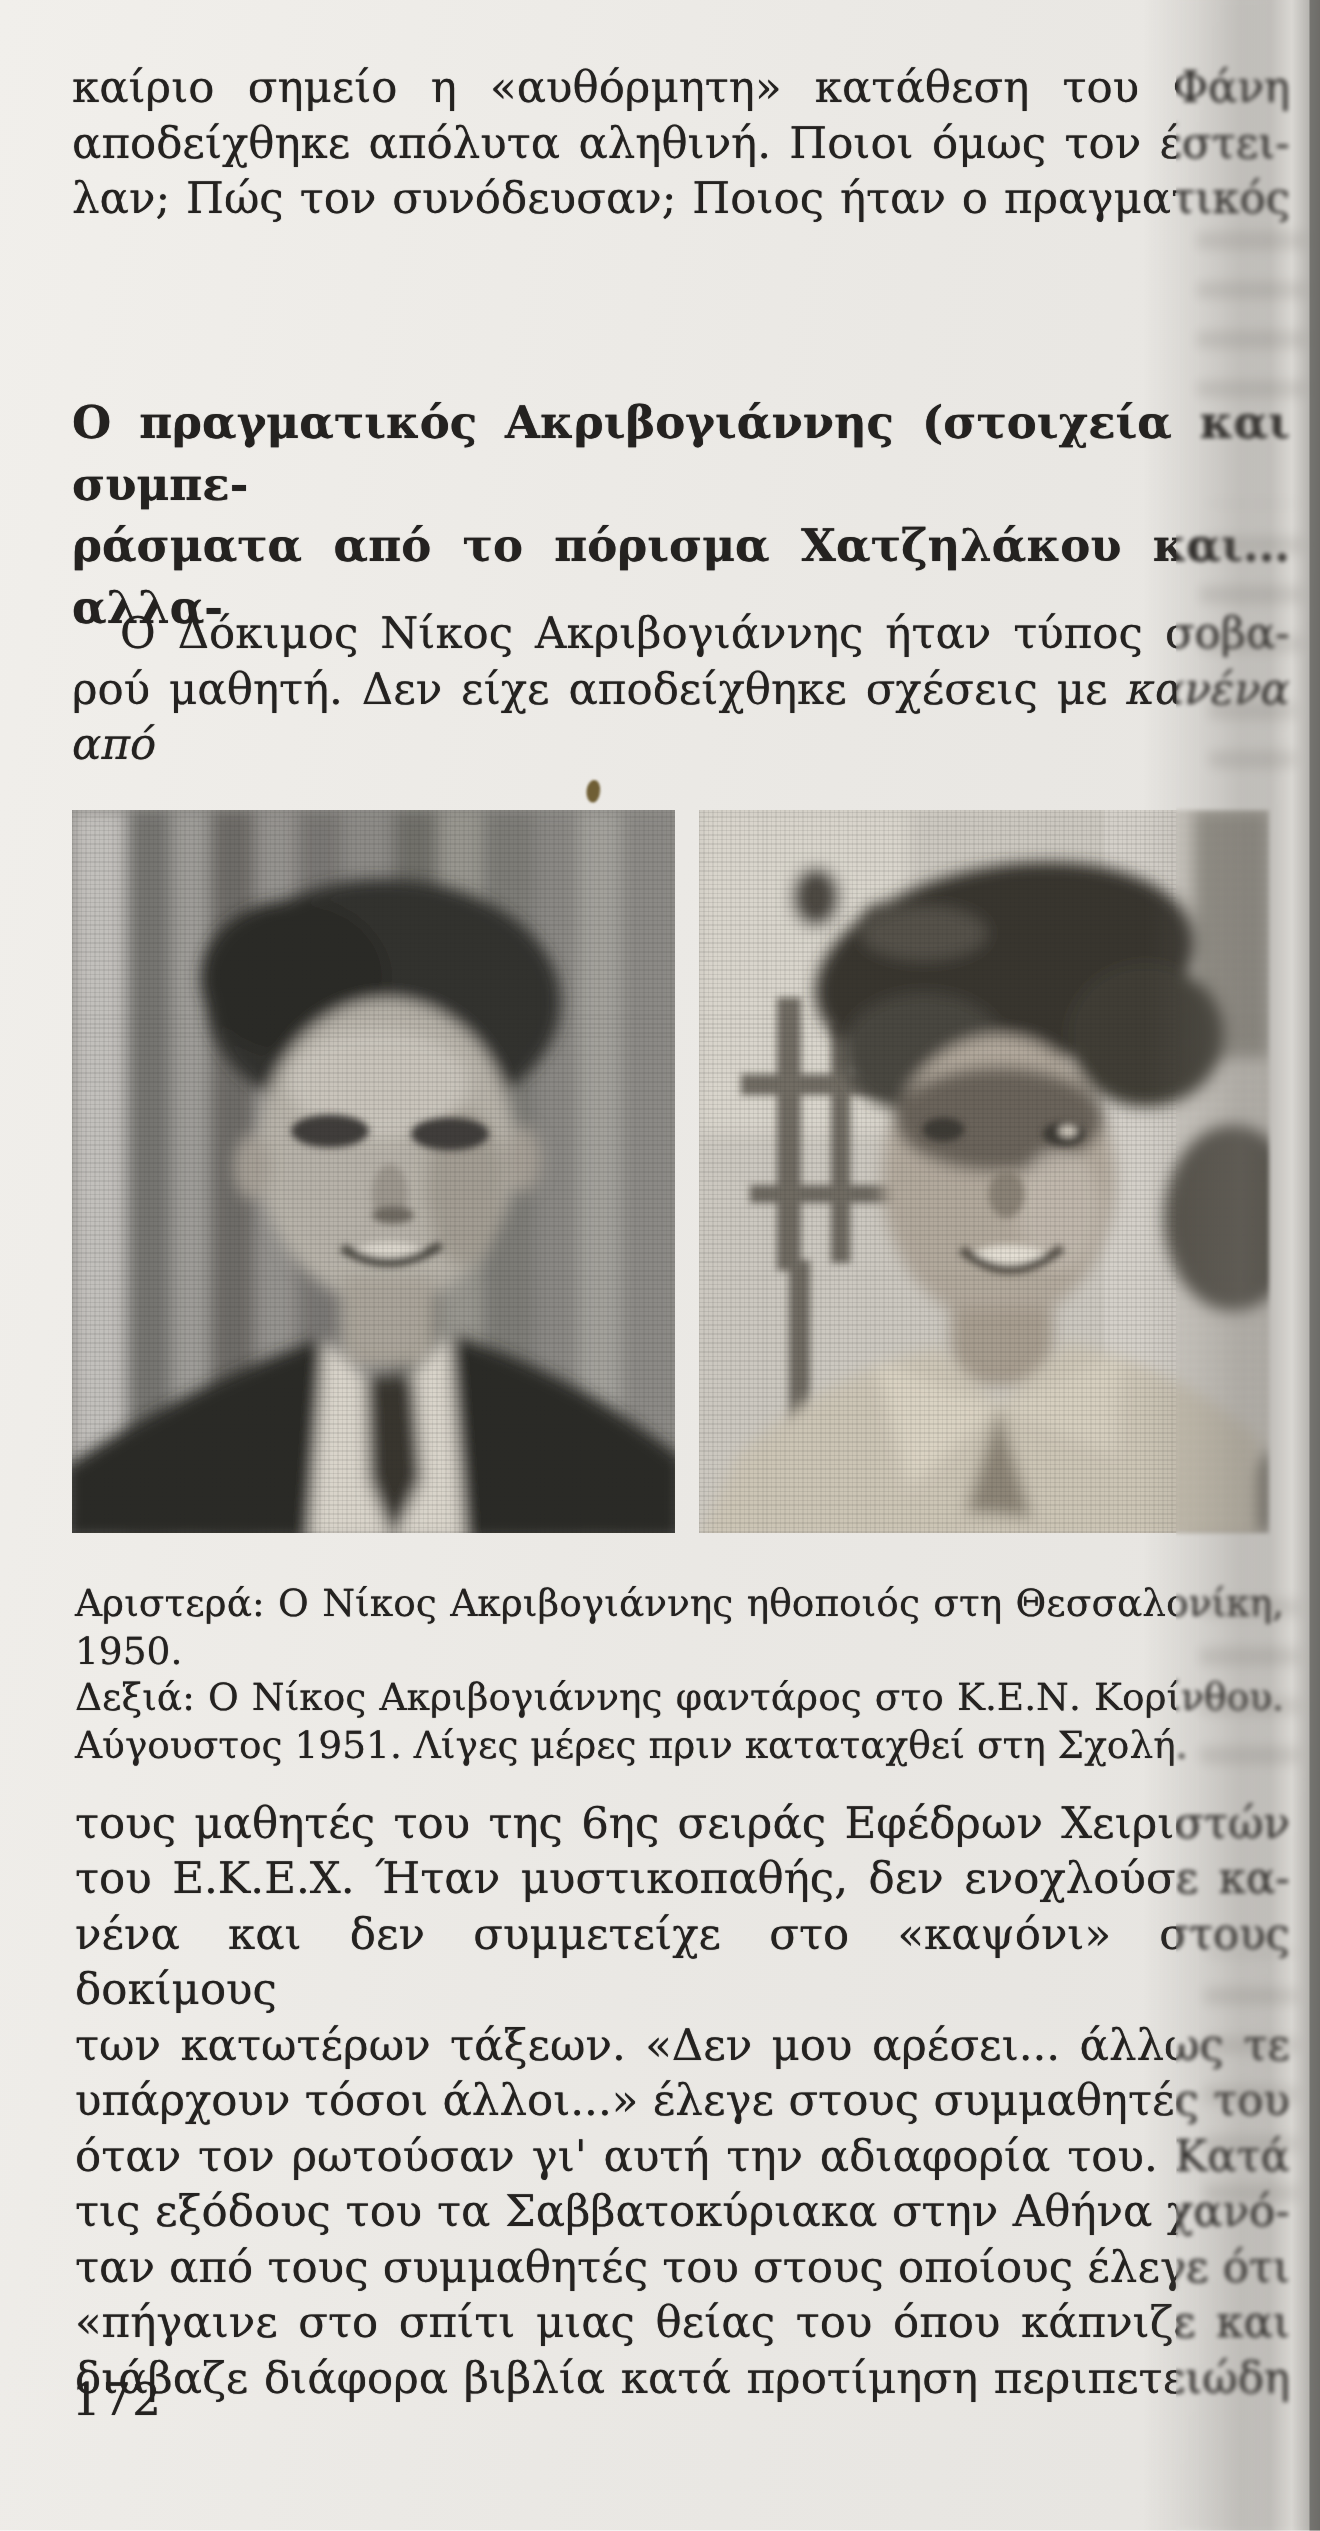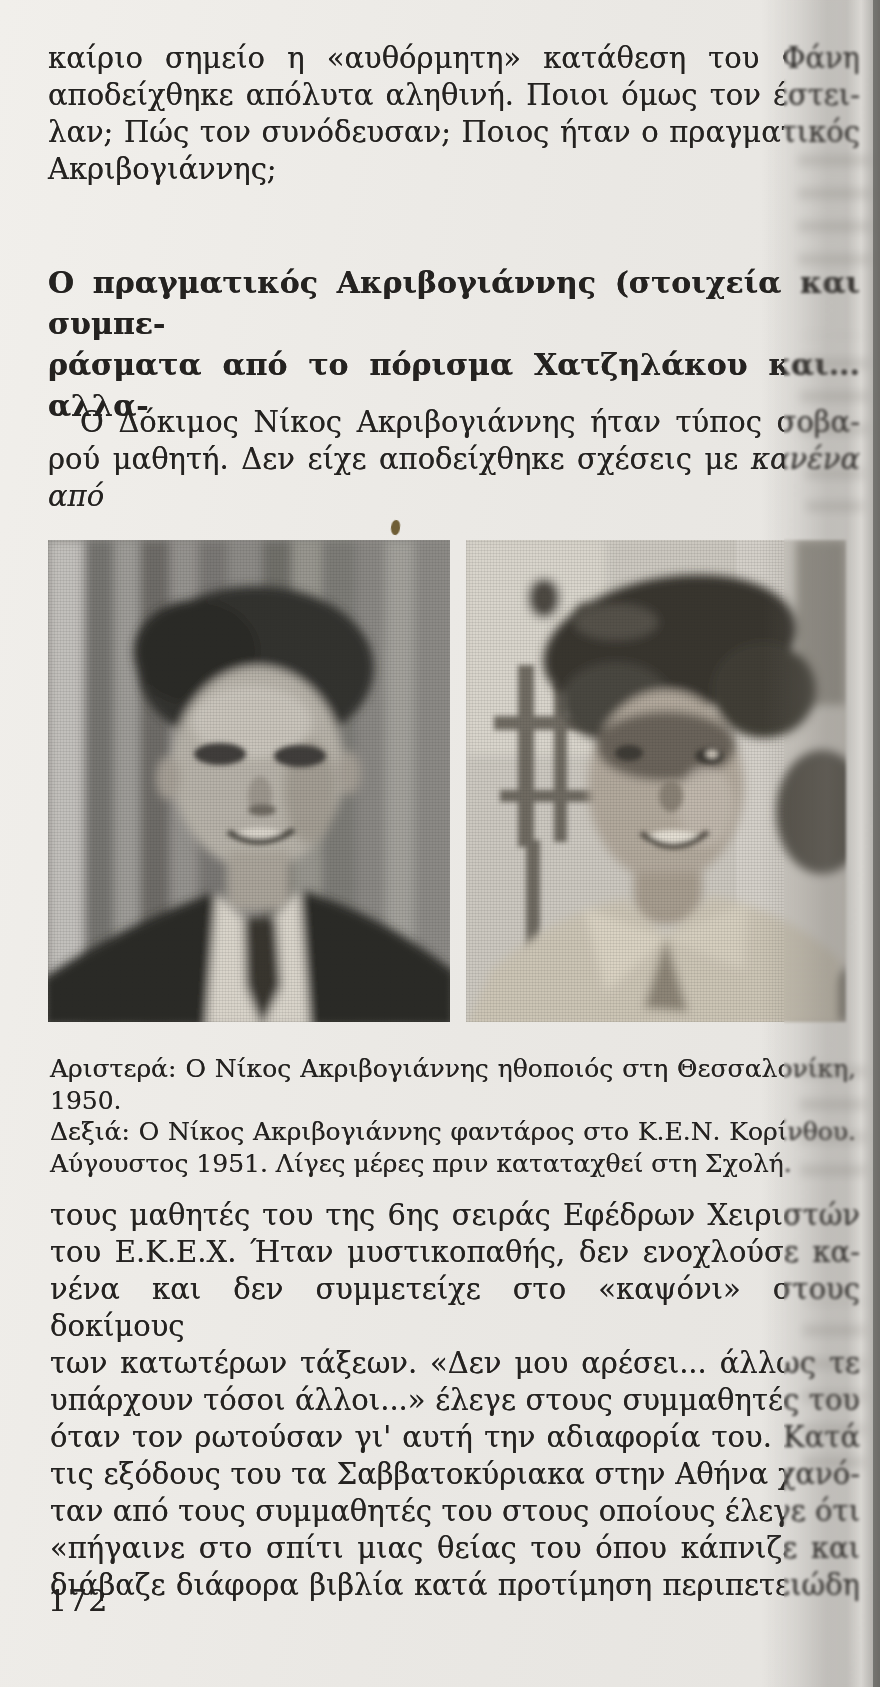--- a/index.html
+++ b/index.html
@@ -66,21 +66,20 @@
     transform:rotate(8deg);
   }
 </style>
 </head>
 <body>
 
 <div class="block para scan-text" style="top:40px;">
   <div class="line">καίριο σημείο η «αυθόρμητη» κατάθεση του Φάνη</div>
   <div class="line">αποδείχθηκε απόλυτα αληθινή. Ποιοι όμως τον έστει-</div>
   <div class="line">λαν; Πώς τον συνόδευσαν; Ποιος ήταν ο πραγματικός</div>
-  <div class="line last">Ακριβογιάννης;</div>
 </div>
 
 <div class="block heading scan-text" style="top:262px;">
   <div class="line">Ο πραγματικός Ακριβογιάννης (στοιχεία και συμπε-</div>
   <div class="line">ράσματα από το πόρισμα Χατζηλάκου και... αλλα-</div>
 </div>
 
 <div class="block para scan-text" style="top:404px;">
   <div class="line indent1">Ο Δόκιμος Νίκος Ακριβογιάννης ήταν τύπος σοβα-</div>
   <div class="line"><span>ρού μαθητή. Δεν είχε αποδείχθηκε σχέσεις με </span><em class="it">κανένα από</em></div>

